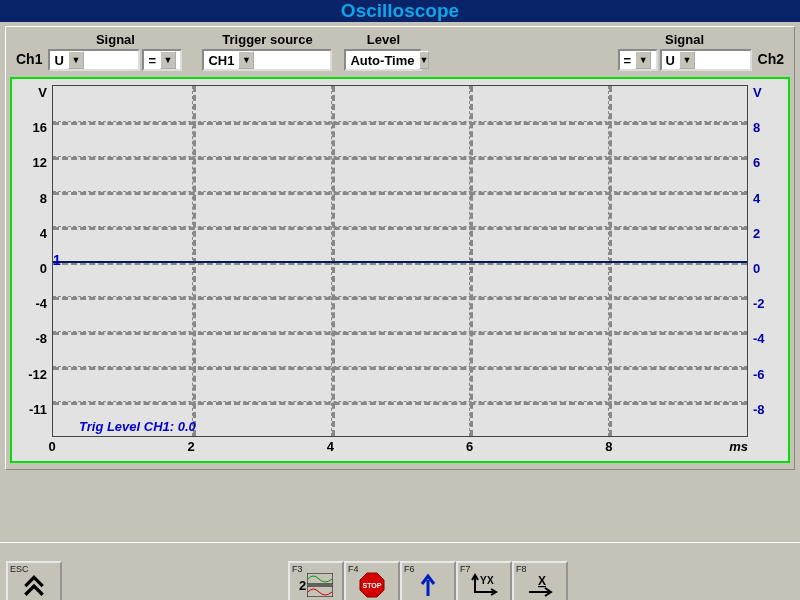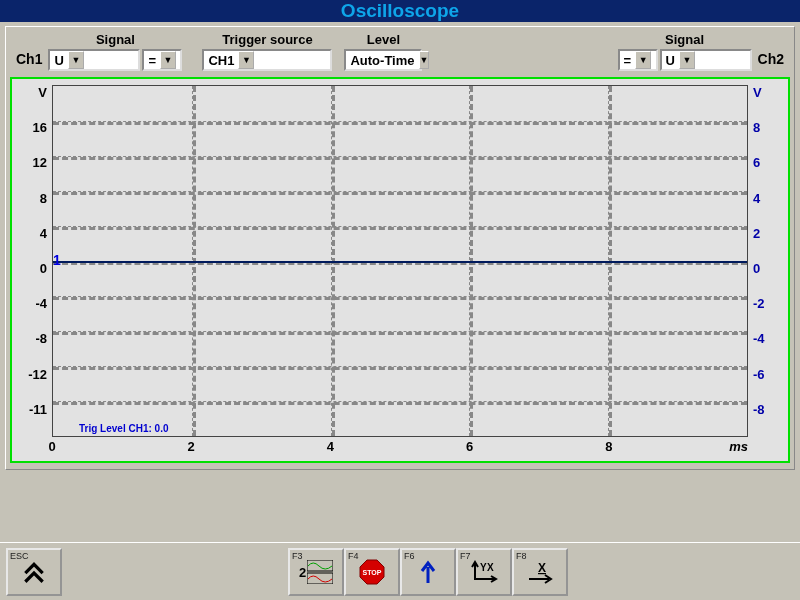--- a/index.html
+++ b/index.html
@@ -93,21 +93,21 @@
   }
   .gridline-h { left:0; right:0; border-top-width:1px; height:0;}
   .gridline-v { top:0; bottom:0; border-left-width:1px; width:0;}
   .midline { position:absolute; left:0; right:0; top:50%; height:2px; background:#001a5c; }
   .marker1 {
     position:absolute; color:#0000e0; font-weight:bold; font-size:14px;
     left:0px; top:50%; transform:translate(0,-55%);
   }
   .trig-text {
     position:absolute; left:26px; bottom:2px;
-    color:#0000d0; font-size:10px; font-weight:bold;
+    color:#0000d0; font-style:italic; font-size:13px; font-weight:bold;
   }
   .yaxis-left, .yaxis-right {
     position:absolute; top:6px; bottom:24px; width:36px;
     display:flex; flex-direction:column; justify-content:space-between;
     font-size:13px; font-weight:bold;
   }
   .yaxis-left { left:2px; text-align:right; color:#000; }
   .yaxis-right { right:2px; text-align:left; color:#0000a8; }
   .yaxis-right .tick, .yaxis-left .tick { padding: 0 3px; }
   .unit-top { font-weight:bold; }
@@ -119,21 +119,21 @@
   .xaxis .tick { transform: translateX(-50%); position:absolute; }
   .xaxis .ms { right:0; position:absolute;font-style:italic; }
 
   
   .toolbar {
     position: absolute;
     left:0; right:0; bottom:0;
     height: 58px;
     background: #c5c2b7;
     border-top: 1px solid #fff;
-    padding: 5px 6px;
+    padding: 18px 6px;
     display:flex;
   }
   .tb-btn {
     width: 56px; height: 48px;
     background:#c5c2b7;
     border:2px outset #e8e8e8;
     position:relative;
     display:flex; align-items:center; justify-content:center;
   }
   .tb-btn .fkey {

